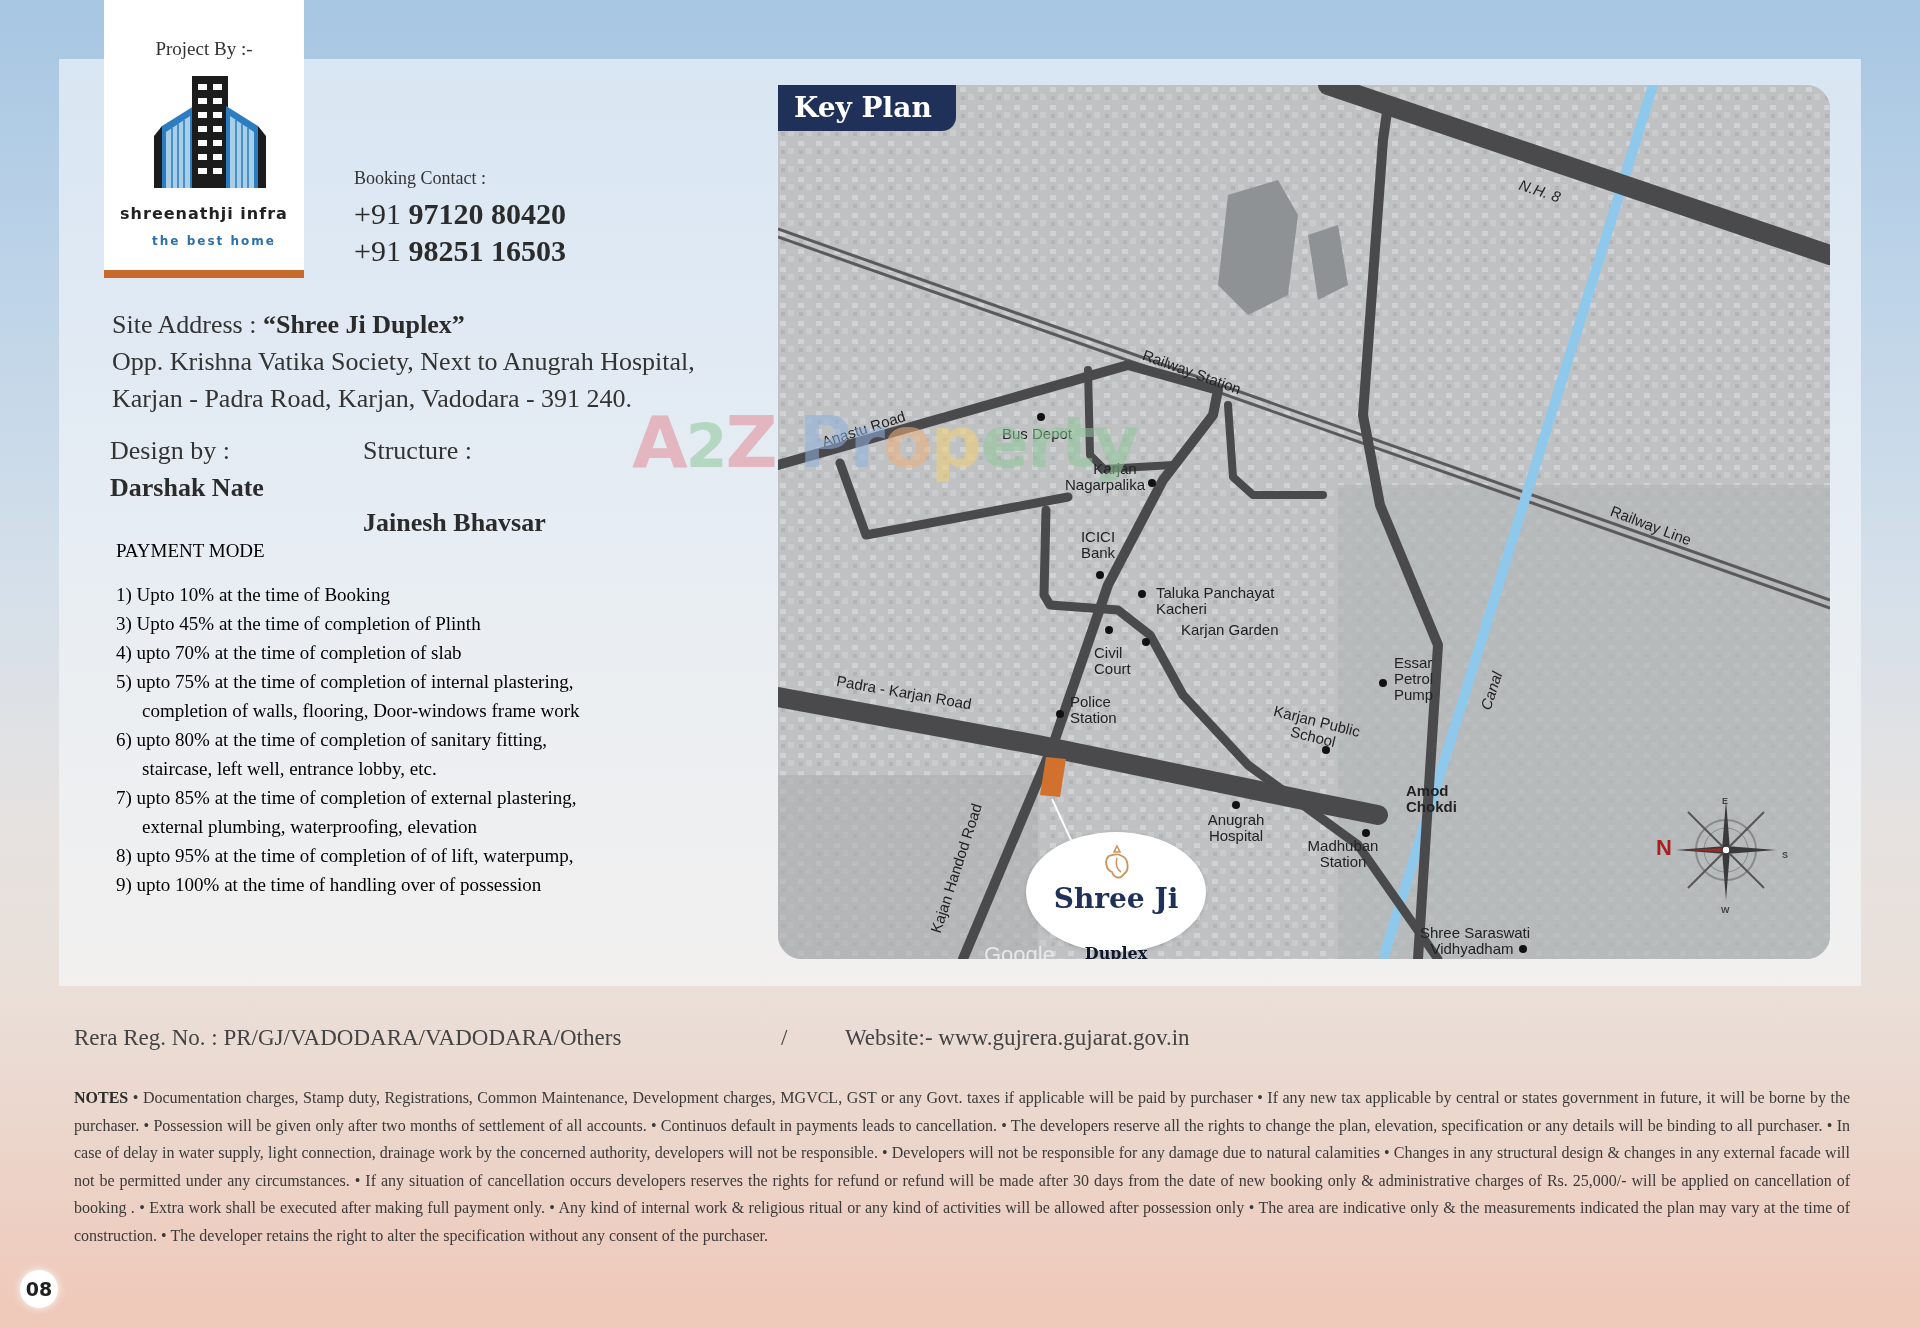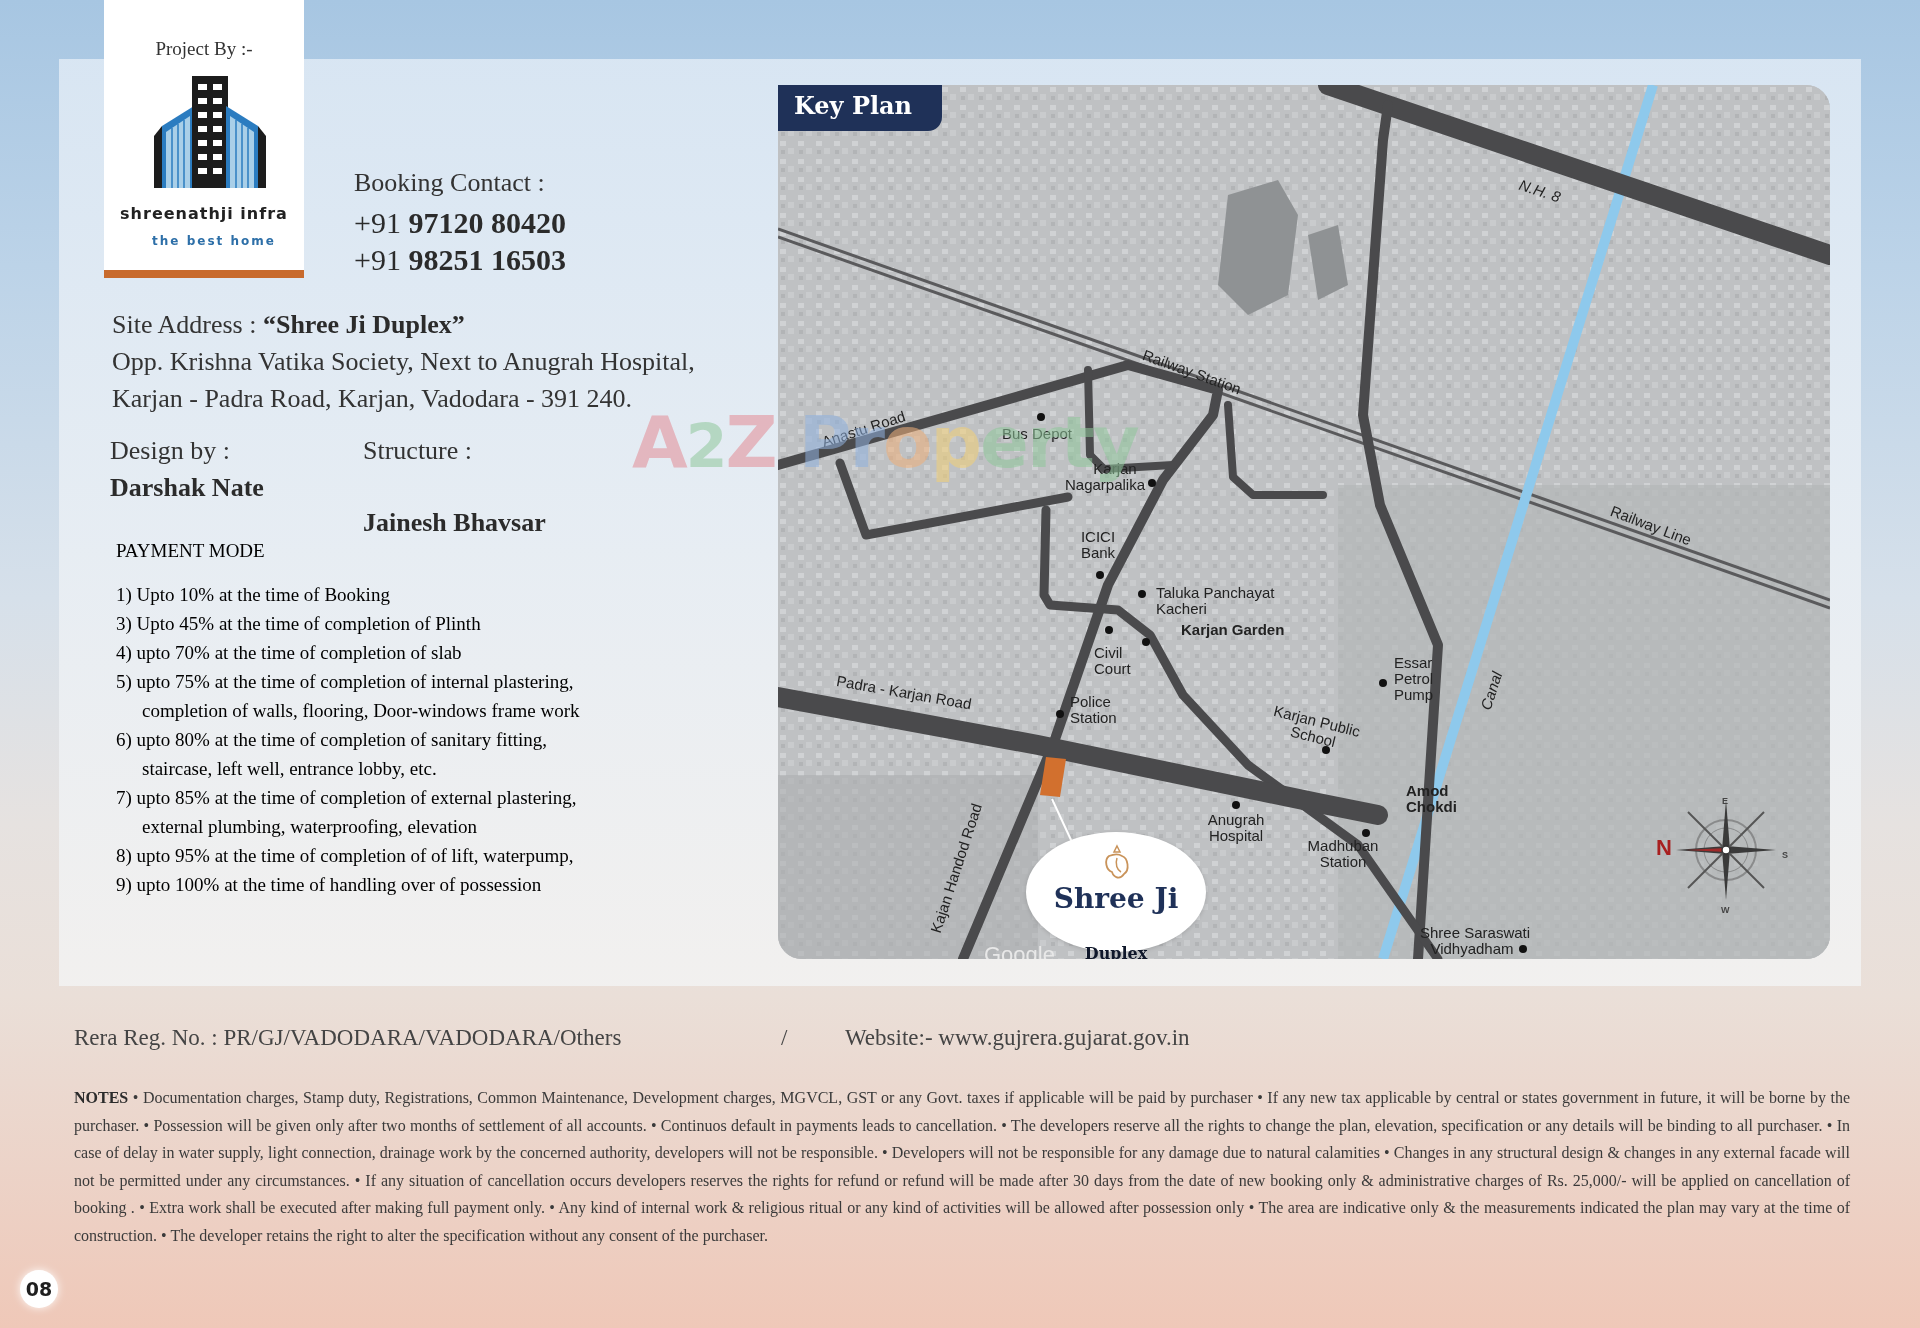--- a/index.html
+++ b/index.html
@@ -19,21 +19,21 @@
     background: #ffffff;
     border-bottom: 8px solid #c86a2c;
     text-align: center;
   }
   .logo-card .project-by { position: absolute; top: 38px; left: 0; width: 100%; font-size: 19px; color: #333; }
   .logo-card svg { position: absolute; left: 44px; top: 76px; }
   .logo-card .brand { position: absolute; top: 204px; left: 0; width: 100%; font-family: "DejaVu Sans", sans-serif; font-weight: bold; font-size: 16px; letter-spacing: 1px; color: #222; }
   .logo-card .tagline { position: absolute; top: 234px; left: 0; width: 100%; padding-left: 20px; font-family: "DejaVu Sans", sans-serif; font-weight: bold; font-size: 12px; letter-spacing: 2px; color: #2d6fa8; }
 
   .booking { position: absolute; left: 354px; top: 168px; }
-  .booking .label { font-size: 26px; color: #333; }
+  .booking .label { font-size: 18px; color: #333; }
   .booking .phone { font-size: 30px; color: #2b2b2b; line-height: 37px; margin-top: 6px; }
   .booking .phone b { font-weight: bold; }
   .booking .phone + .phone { margin-top: 0; }
 
   .site { position: absolute; left: 112px; top: 306px; font-size: 26px; line-height: 37px; color: #333; }
   .site b { font-weight: bold; color: #2b2b2b; }
 
   .design { position: absolute; left: 110px; top: 432px; font-size: 26px; color: #333; line-height: 37px; }
   .design .name { font-weight: bold; color: #2b2b2b; }
   .structure { position: absolute; left: 363px; top: 432px; font-size: 26px; color: #333; line-height: 37px; }
@@ -55,23 +55,23 @@
   .watermark .p3 { color: #f3d075; }
   .watermark .p4 { color: #8fc79b; }
 
   .map {
     position: absolute; left: 778px; top: 85px; width: 1052px; height: 874px;
     border-radius: 0 24px 24px 24px; overflow: hidden;
     background: #b9bcbf;
   }
   .map svg.base { position: absolute; left: 0; top: 0; }
   .key-plan-tab {
-    position: absolute; left: 0; top: 0; width: 164px; height: 46px;
+    position: absolute; left: 0; top: 0; width: 178px; height: 46px;
     background: #1f3158; color: #fff;
-    font-family: "DejaVu Serif", serif; font-weight: bold; font-size: 24px;
+    font-family: "DejaVu Serif", serif; font-weight: bold; font-size: 28px;
     padding: 6px 0 0 16px; border-radius: 0 0 14px 0;
   }
   .map .lbl { position: absolute; font-family: "Liberation Sans", "DejaVu Sans", sans-serif; font-size: 15px; color: #222; line-height: 16px; white-space: nowrap; transform-origin: left top; }
   .map .lbl.center { text-align: center; }
   .map .lbl.bold { font-weight: bold; }
   .map .dot { position: absolute; width: 8px; height: 8px; border-radius: 50%; background: #111; }
 
   .site-bubble {
     position: absolute; left: 248px; top: 747px; width: 180px; height: 120px;
     background: #fff; border-radius: 50%; text-align: center;
@@ -253,21 +253,21 @@
   <span class="dot" style="left:318px;top:486px;"></span>
 
   <span class="dot" style="left:360px;top:505px;"></span>
   <div class="lbl" style="left:378px;top:500px;">
     <div>Taluka Panchayat</div>
     <div>Kacheri</div>
   </div>
 
   <span class="dot" style="left:327px;top:541px;"></span>
   <span class="dot" style="left:364px;top:553px;"></span>
-  <div class="lbl" style="left:403px;top:537px;font-weight:bold;">Karjan Garden</div>
+  <div class="lbl" style="left:403px;top:537px;">Karjan Garden</div>
 
   <div class="lbl" style="left:316px;top:560px;">
     <div>Civil</div>
     <div>Court</div>
   </div>
 
   <span class="dot" style="left:278px;top:625px;"></span>
   <div class="lbl" style="left:292px;top:609px;">
     <div>Police</div>
     <div>Station</div>

